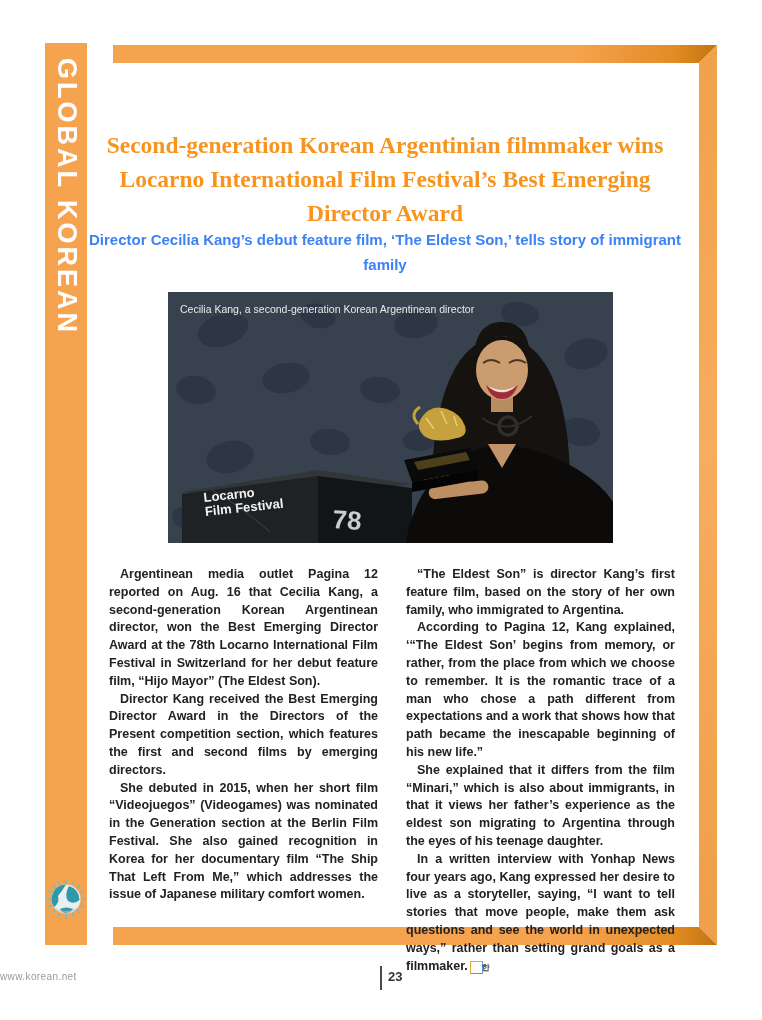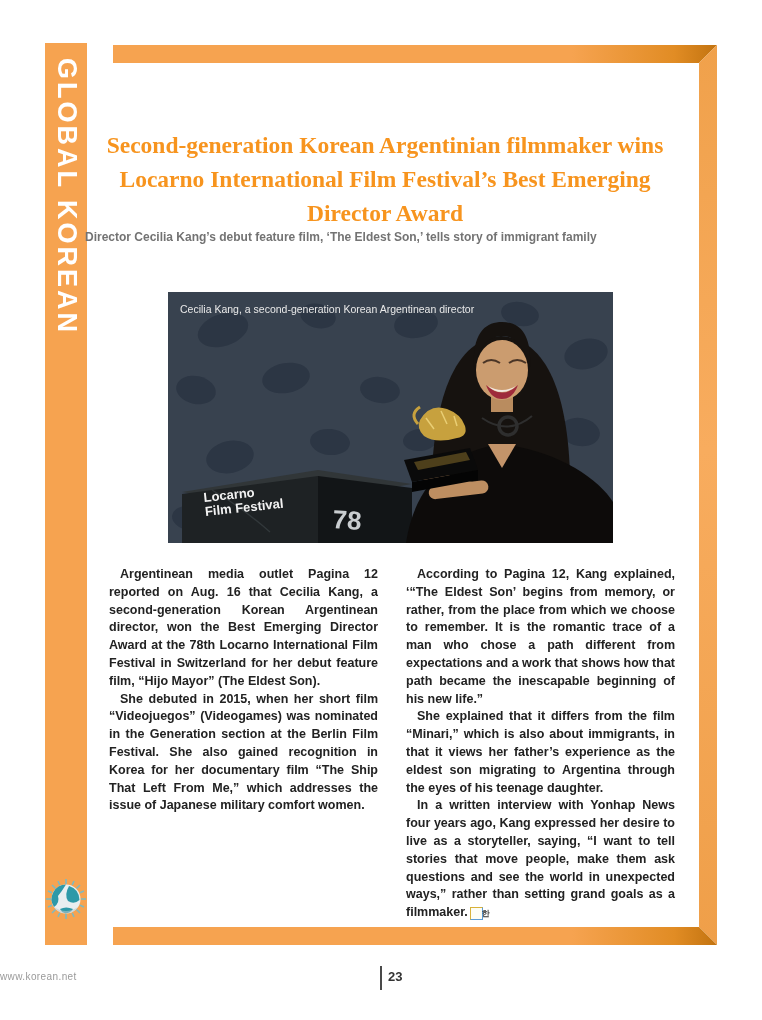--- a/index.html
+++ b/index.html
@@ -18,22 +18,22 @@
   .bar-right{position:absolute;left:699px;top:45px;width:18px;height:900px;
            background:linear-gradient(to bottom,#F0A14B 0%,#F8AC5E 45%,#EF9F49 100%);
            clip-path:polygon(0 18px,100% 0,100% 100%,0 calc(100% - 18px));}
   .bar-bottom{position:absolute;left:113px;top:927px;width:604px;height:18px;
            background:linear-gradient(to right,#F6A350 0%,#F6A350 76%,#E18C24 93%,#C27310 100%);
            clip-path:polygon(0 0,calc(100% - 18px) 0,100% 100%,0 100%);}
   
   .title{position:absolute;left:95px;top:112px;width:580px;text-align:center;
          font-family:"Liberation Serif",serif;font-weight:bold;font-size:23.5px;
          line-height:34px;color:#F7941E;}
-  .subtitle{position:absolute;left:85px;top:215px;width:600px;text-align:left;
-         font-size:12px;line-height:25px;color:#737373;}
+  .subtitle{position:absolute;left:85px;top:215px;width:600px;text-align:center;
+         font-size:15px;line-height:25px;color:#3b82f6;}
   
   .photo{position:absolute;left:168px;top:292px;width:445px;height:251px;}
   .photo svg{display:block;width:100%;height:100%;}
   
   .col{position:absolute;top:566px;width:269px;color:#222222;
        font-size:12.5px;line-height:17.8px;text-align:justify;}
   .col-left{left:109px;}
   .col-right{left:406px;}
   .col p{margin:0;text-indent:11px;font-weight:bold;}
   .endmark{display:inline-block;width:11px;height:11px;line-height:11px;text-align:center;
@@ -139,23 +139,25 @@
       <g transform="rotate(-6 36 210)" fill="#F2F2F2" font-family="Liberation Sans, sans-serif" font-weight="bold" font-size="13">
         <text x="36" y="210">Locarno</text>
         <text x="36" y="224">Film Festival</text>
       </g>
       <text x="164" y="236" fill="#C9CDD0" font-size="26" font-weight="bold" font-family="Liberation Sans, sans-serif" transform="rotate(4 164 236)">78</text>
     </svg>
   </div>
 
   <div class="col col-left">
     <p>Argentinean media outlet Pagina 12 reported on Aug. 16 that Cecilia Kang, a second-generation Korean Argentinean director, won the Best Emerging Director Award at the 78th Locarno International Film Festival in Switzerland for her debut feature film, “Hijo Mayor” (The Eldest Son).</p>
+    <p>Director Kang received the Best Emerging Director Award in the Directors of the Present competition section, which features the first and second films by emerging directors.</p>
     <p>She debuted in 2015, when her short film “Videojuegos” (Videogames) was nominated in the Generation section at the Berlin Film Festival. She also gained recognition in Korea for her documentary film “The Ship That Left From Me,” which addresses the issue of Japanese military comfort women.</p>
   </div>
   <div class="col col-right">
+    <p>“The Eldest Son” is director Kang’s first feature film, based on the story of her own family, who immigrated to Argentina.</p>
     <p>According to Pagina 12, Kang explained, ‘“The Eldest Son’ begins from memory, or rather, from the place from which we choose to remember. It is the romantic trace of a man who chose a path different from expectations and a work that shows how that path became the inescapable beginning of his new life.”</p>
     <p>She explained that it differs from the film “Minari,” which is also about immigrants, in that it views her father’s experience as the eldest son migrating to Argentina through the eyes of his teenage daughter.</p>
     <p><span>In a written interview with Yonhap News four years ago, Kang expressed her desire to live as a storyteller, saying, “I want to tell stories that move people, make them ask questions and see the world in unexpected ways,” rather than setting grand goals as a filmmaker.</span><span class="endmark">한</span></p>
   </div>
 
   <div class="footer-site">www.korean.net</div>
   <div class="footer-divider"></div>
   <div class="footer-page">23</div>
 
 </div>

